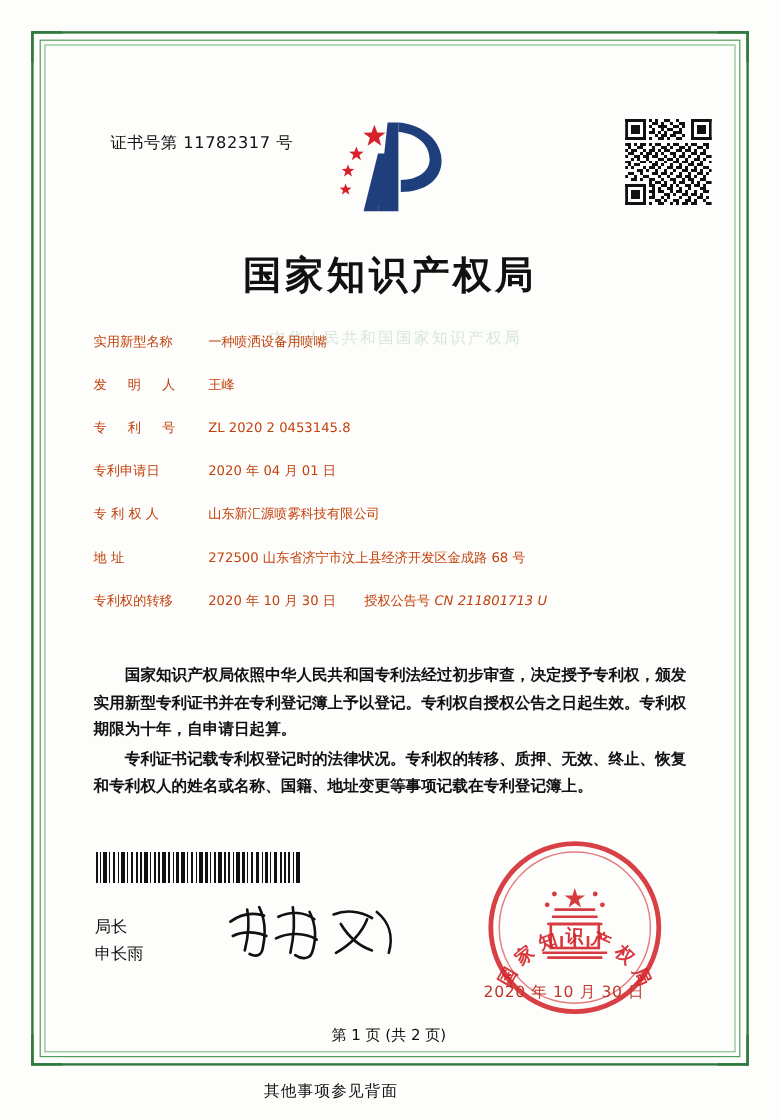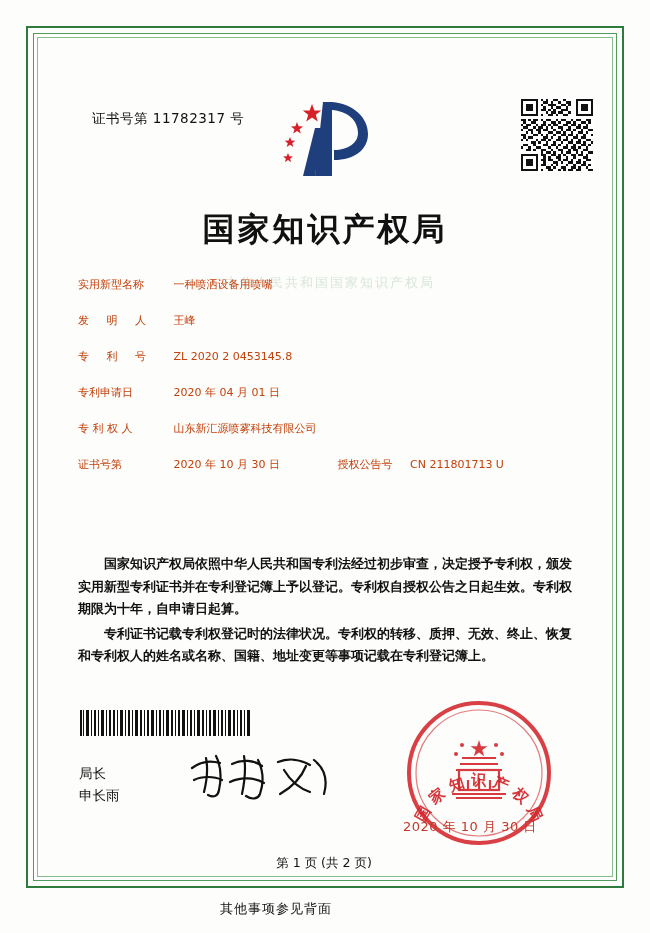--- a/index.html
+++ b/index.html
@@ -138,21 +138,21 @@
     display: inline-block;
     width: 92px;
     letter-spacing: 0;
   }
   .field-label.sp1 { letter-spacing: 7px; }
   .field-value {
     display: inline-block;
   }
   .inline-label {
     display: inline-block;
-    margin-left: 54px;
+    margin-left: 20px;
   }
 
   .paragraphs {
     position: absolute;
     left: 78px;
     top: 553px;
     width: 494px;
     font-size: 13px;
     line-height: 22.5px;
     color: #111;
@@ -506,24 +506,28 @@
       </div>
       <div class="field-row">
         <span class="field-label">专利申请日</span>
         <span class="field-value">2020 年 04 月 01 日</span>
       </div>
       <div class="field-row">
         <span class="field-label">专 利 权 人</span>
         <span class="field-value">山东新汇源喷雾科技有限公司</span>
       </div>
       <div class="field-row">
-        <span class="field-label">证书号第</span>
+        <span class="field-label">地    址</span>
+        <span class="field-value">272500 山东省济宁市汶上县经济开发区金成路 68 号</span>
+      </div>
+      <div class="field-row">
+        <span class="field-label">专利权的转移</span>
         <span class="field-value">2020 年 10 月 30 日</span>
         <span class="inline-label">授权公告号</span>
-        <span class="field-value" style="margin-left:14px;">CN 211801713 U</span>
+        <span class="field-value" style="font-style:italic;">CN 211801713 U</span>
       </div>
     </div>
 
     <div class="paragraphs">
       <p>国家知识产权局依照中华人民共和国专利法经过初步审查，决定授予专利权，颁发实用新型专利证书并在专利登记簿上予以登记。专利权自授权公告之日起生效。专利权期限为十年，自申请日起算。</p>
       <p>专利证书记载专利权登记时的法律状况。专利权的转移、质押、无效、终止、恢复和专利权人的姓名或名称、国籍、地址变更等事项记载在专利登记簿上。</p>
     </div>
 
     <div class="barcode">
       <svg width="172" height="26" shape-rendering="crispEdges">

